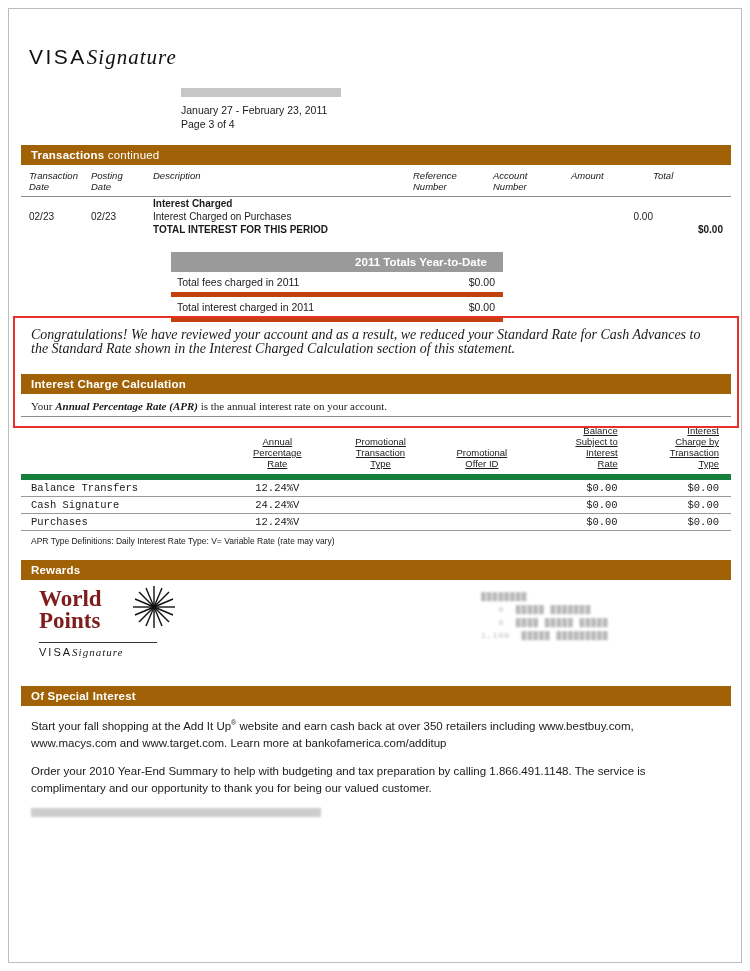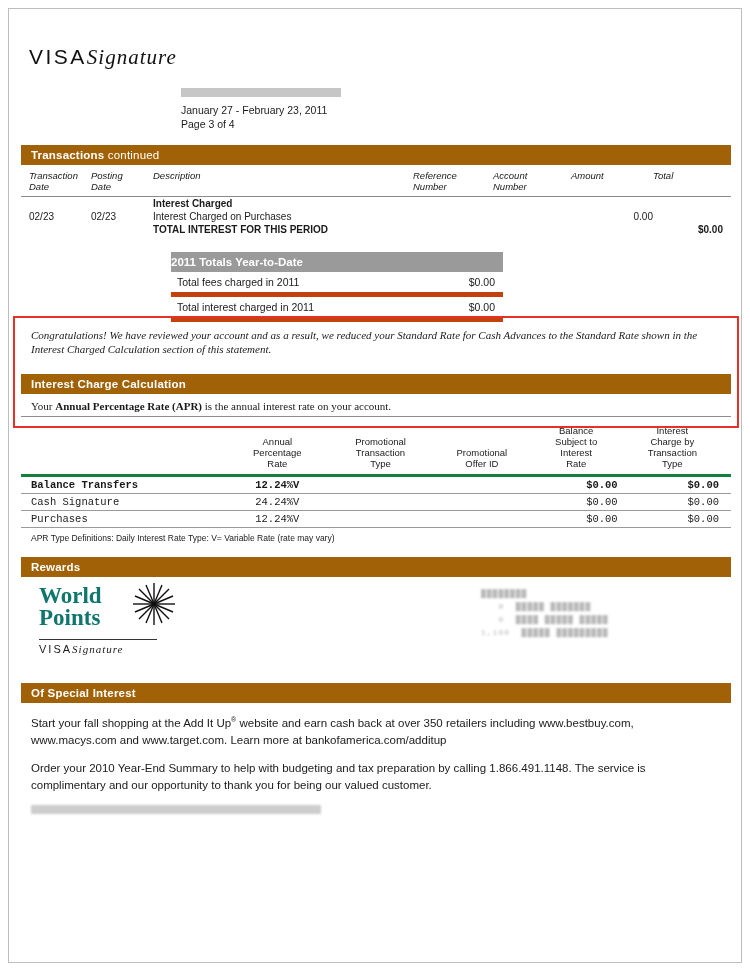--- a/index.html
+++ b/index.html
@@ -114,25 +114,25 @@
   .bold { font-weight: bold; }
 
   
   .ytd-wrap {
     margin: 16px 0 0 150px;
     width: 332px;
   }
   .ytd-title {
     background: #9a9a9a;
     color: #fff;
-    text-align: left;
+    text-align: right;
     font-family: "Liberation Sans", sans-serif;
     font-size: 11.5px;
     font-weight: bold;
-    padding: 4px 0;
+    padding: 4px 16px;
     margin-top: 12px;
   }
   .ytd-row {
     display: flex;
     justify-content: space-between;
     border-bottom: 5px solid #c2410c;
     font-family: "Liberation Sans", sans-serif;
     font-size: 10.5px;
     padding: 4px 8px 4px 6px;
   }
@@ -145,54 +145,54 @@
     top: 307px;
     width: 726px;
     height: 112px;
     border: 2px solid #e8302a;
     box-sizing: border-box;
     pointer-events: none;
   }
   .msg-body {
     font-family: "Liberation Serif", serif;
     font-style: italic;
-    font-size: 11px;
+    font-size: 14px;
     line-height: 14px;
     padding: 6px 12px 4px 10px;
   }
   .interest-note {
     font-family: "Liberation Serif", serif;
     font-size: 11px;
     padding: 6px 10px 4px 10px;
     border-bottom: 1px solid #8d8d8d;
   }
-  .interest-note b { font-weight: bold; }
+  .interest-note b { font-weight: bold; font-style: italic; }
 
   
   table.apr {
     width: 100%;
     border-collapse: collapse;
     margin-top: 8px;
     font-family: "Liberation Sans", sans-serif;
     font-size: 9.5px;
   }
   table.apr th {
     font-weight: normal;
-    text-align: center;
     vertical-align: bottom;
     line-height: 11px;
     padding: 0 4px 5px 4px;
+    text-decoration: underline;
   }
   table.apr td {
     font-family: "Liberation Mono", monospace;
     font-size: 10.5px;
     padding: 2px 4px;
     border-bottom: 1px solid #9a9a9a;
   }
-  table.apr tr.firstrow td { border-top: 3px solid #15803d; font-weight: bold; }
+  table.apr tr.firstrow td { border-top: 6px solid #15803d; }
   .apr-name { padding-left: 10px !important; width: 200px; }
   .apr-rate { text-align: center; width: 96px; }
   .apr-pt   { width: 100px; }
   .apr-po   { width: 92px; }
   .apr-bal  { text-align: right; width: 86px; }
   .apr-chg  { text-align: right; width: 96px; padding-right: 12px !important; }
   .apr-def {
     font-family: "Liberation Sans", sans-serif;
     font-size: 8.5px;
     padding: 5px 0 0 10px;
@@ -204,21 +204,21 @@
     height: 92px;
   }
   .wp {
     position: absolute;
     left: 18px;
     top: 8px;
     font-family: "Liberation Serif", serif;
     font-size: 23px;
     line-height: 22px;
     font-weight: bold;
-    color: #0f766e;
+    color: #7f1d1d;
   }
   .starburst {
     position: absolute;
     left: 110px;
     top: 4px;
     width: 46px;
     height: 46px;
   }
   .visa-sig-small {
     position: absolute;

